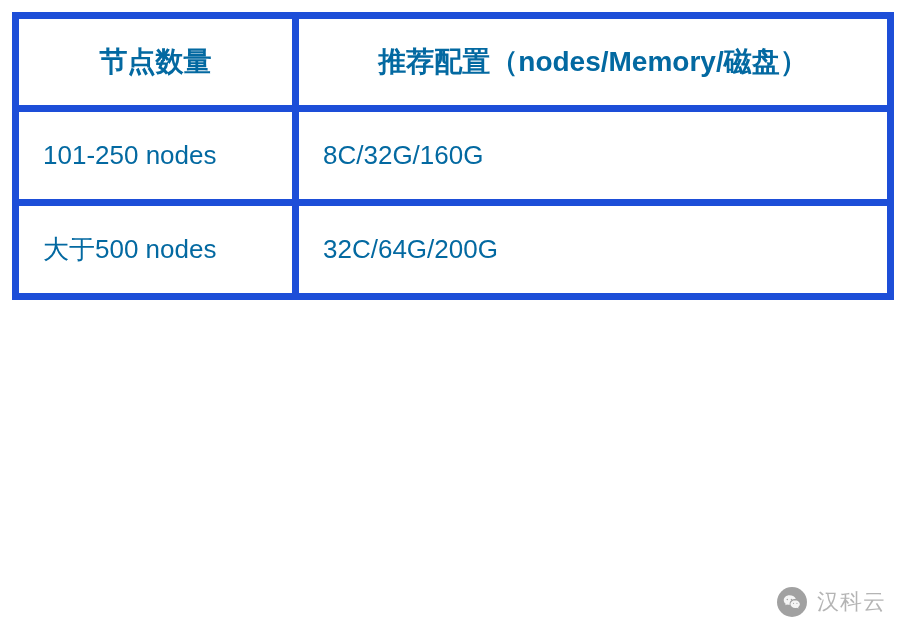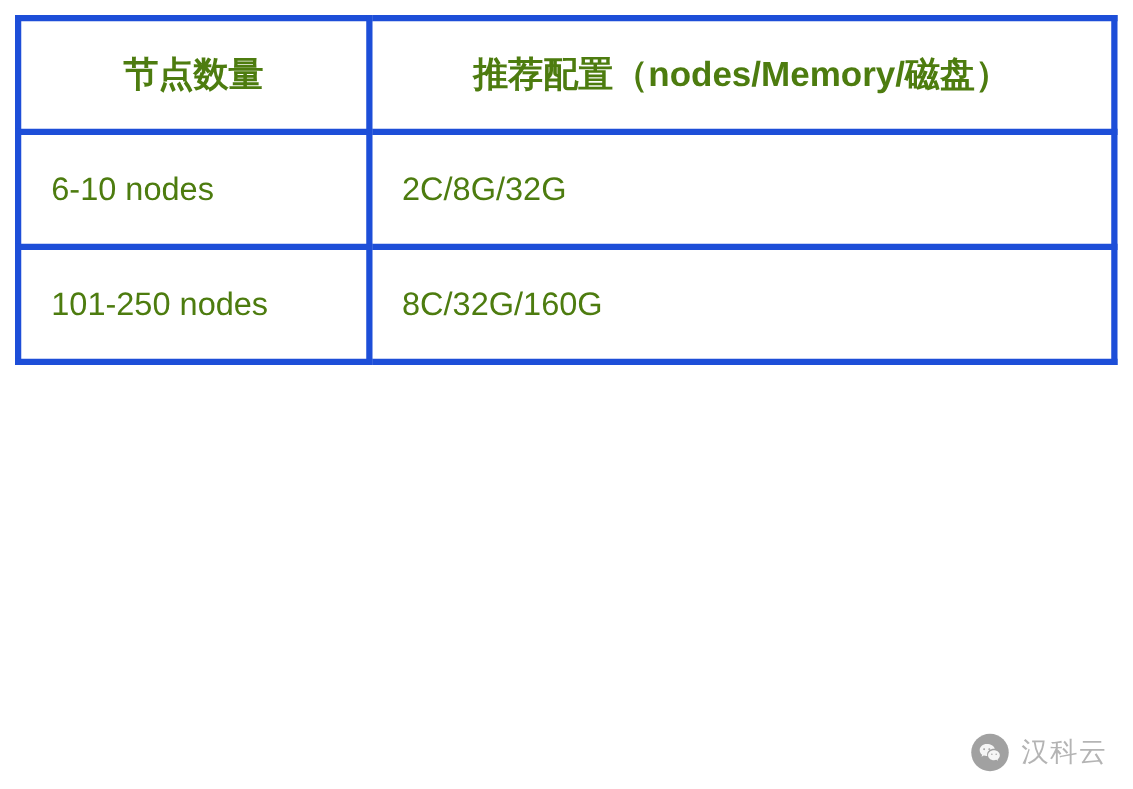--- a/index.html
+++ b/index.html
@@ -17,24 +17,24 @@
     }
     .table-wrap {
       width: 100%;
     }
     table {
       width: 100%;
       border-collapse: collapse;
       table-layout: fixed;
     }
     th, td {
-      border: 5px solid #1d4ed8;
+      border: 7px solid #1d4ed8;
       padding: 28px 24px;
       font-size: 26px;
-      color: #4d7c0f;
+      color: #0369a1;
       text-align: left;
       vertical-align: middle;
       line-height: 1.2;
     }
     th {
       font-weight: 700;
       text-align: center;
       font-size: 28px;
       padding: 26px 20px;
     }
@@ -77,26 +77,26 @@
 <div class="table-wrap">
   <table>
     <thead>
       <tr>
         <th>节点数量</th>
         <th>推荐配置（nodes/Memory/磁盘）</th>
       </tr>
     </thead>
     <tbody>
       <tr>
-        <td>6-10 nodes</td>
-        <td>2C/8G/32G</td>
+        <td>101-250 nodes</td>
+        <td>8C/32G/160G</td>
       </tr>
       <tr>
-        <td>101-250 nodes</td>
-        <td>8C/32G/160G</td>
+        <td>大于500 nodes</td>
+        <td>32C/64G/200G</td>
       </tr>
     </tbody>
   </table>
 </div>
 
 <div class="watermark">
   <span class="wm-icon">
     <svg viewBox="0 0 24 24">
         <path d="M8.5 3C4.36 3 1 5.91 1 9.5c0 1.96 1.02 3.72 2.64 4.92l-.66 2 2.38-1.2c.95.3 1.97.46 3.04.46.23 0 .46-.01.69-.03-.14-.49-.22-1-.22-1.53 0-3.44 3.33-6.24 7.44-6.24.26 0 .52.01.77.04C16.36 5.03 12.78 3 8.5 3zm-2.75 4.5c.55 0 1 .45 1 1s-.45 1-1 1-1-.45-1-1 .45-1 1-1zm5.5 0c.55 0 1 .45 1 1s-.45 1-1 1-1-.45-1-1 .45-1 1-1zM16.3 9.5c-3.53 0-6.4 2.38-6.4 5.32 0 2.94 2.87 5.32 6.4 5.32.85 0 1.66-.14 2.4-.39l2.02 1.02-.56-1.7c1.4-1.02 2.34-2.53 2.34-4.25 0-2.94-2.87-5.32-6.4-5.32zm-2.3 3.5c.44 0 .8.36.8.8s-.36.8-.8.8-.8-.36-.8-.8.36-.8.8-.8zm4.6 0c.44 0 .8.36.8.8s-.36.8-.8.8-.8-.36-.8-.8.36-.8.8-.8z"></path>
       </svg>

